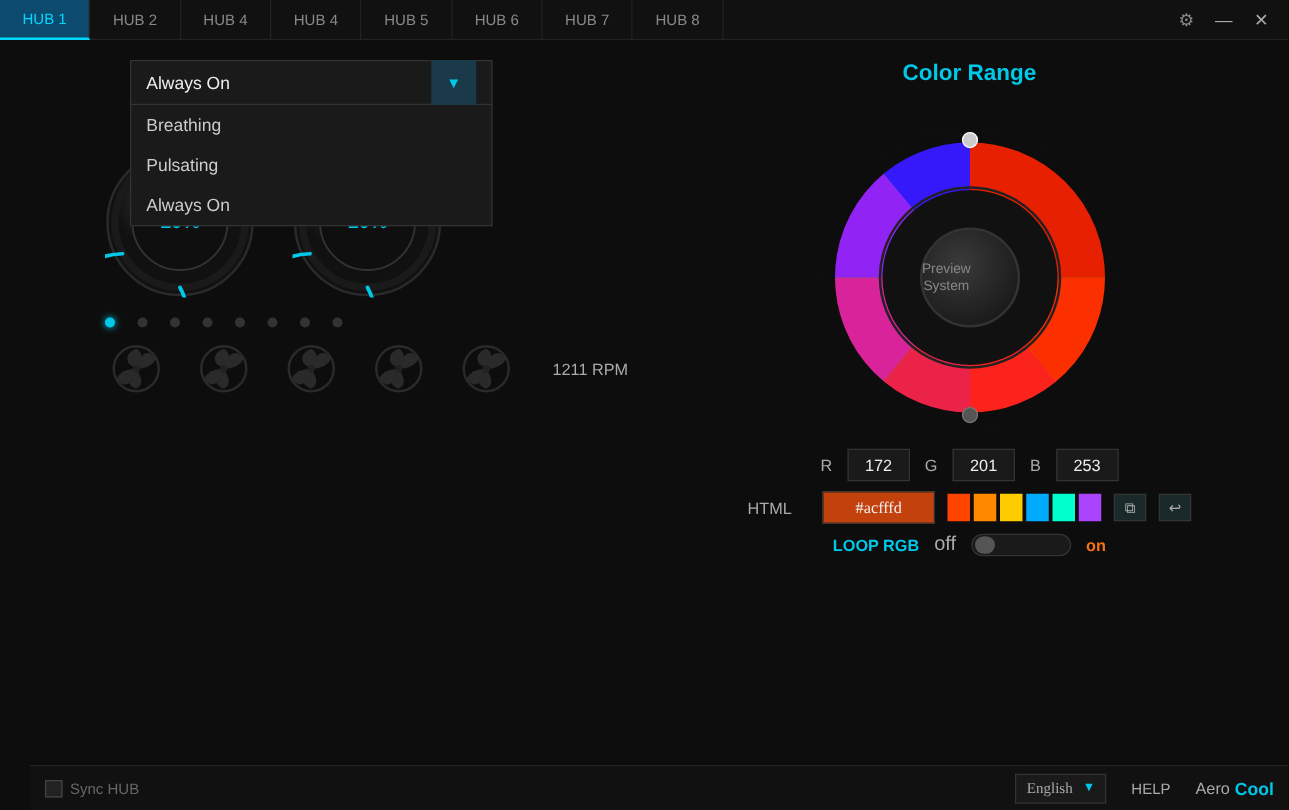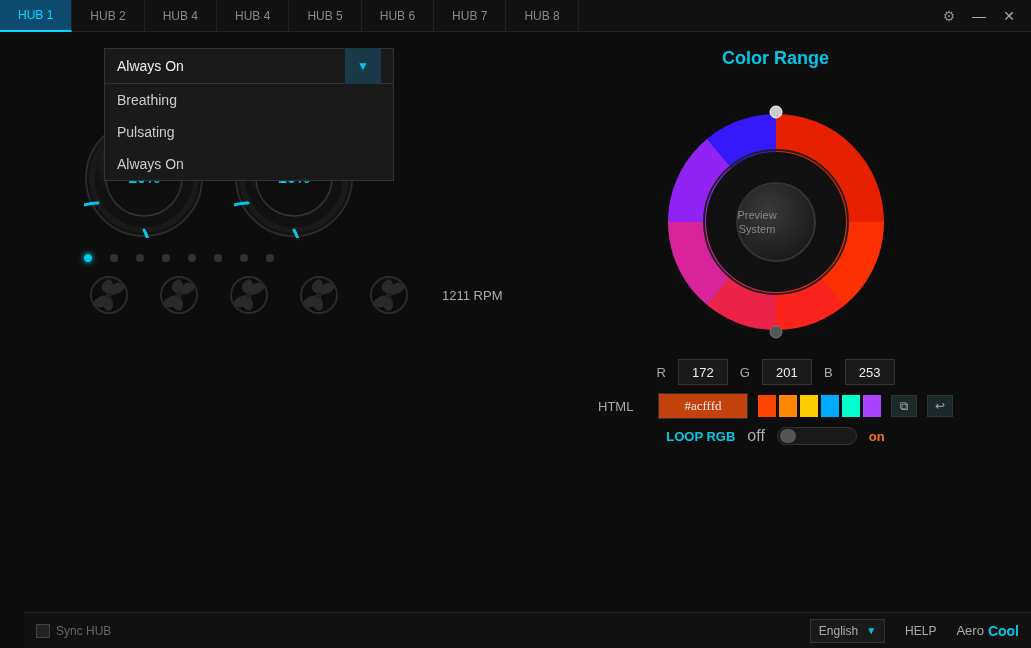--- a/index.html
+++ b/index.html
@@ -380,20 +380,21 @@
       margin-left: auto;
       background: #1a1a1a;
       border: 1px solid #333;
       color: #aaa;
       font-size: 12px;
       padding: 2px 8px;
       height: 24px;
       display: flex;
       align-items: center;
       cursor: pointer;
+      font-family: Liberation Serif, serif;
     }
     .lang-arrow {
       margin-left: 8px;
       color: #00c8e8;
       font-size: 10px;
     }
     .help-btn {
       font-size: 12px;
       color: #aaa;
       cursor: pointer;

